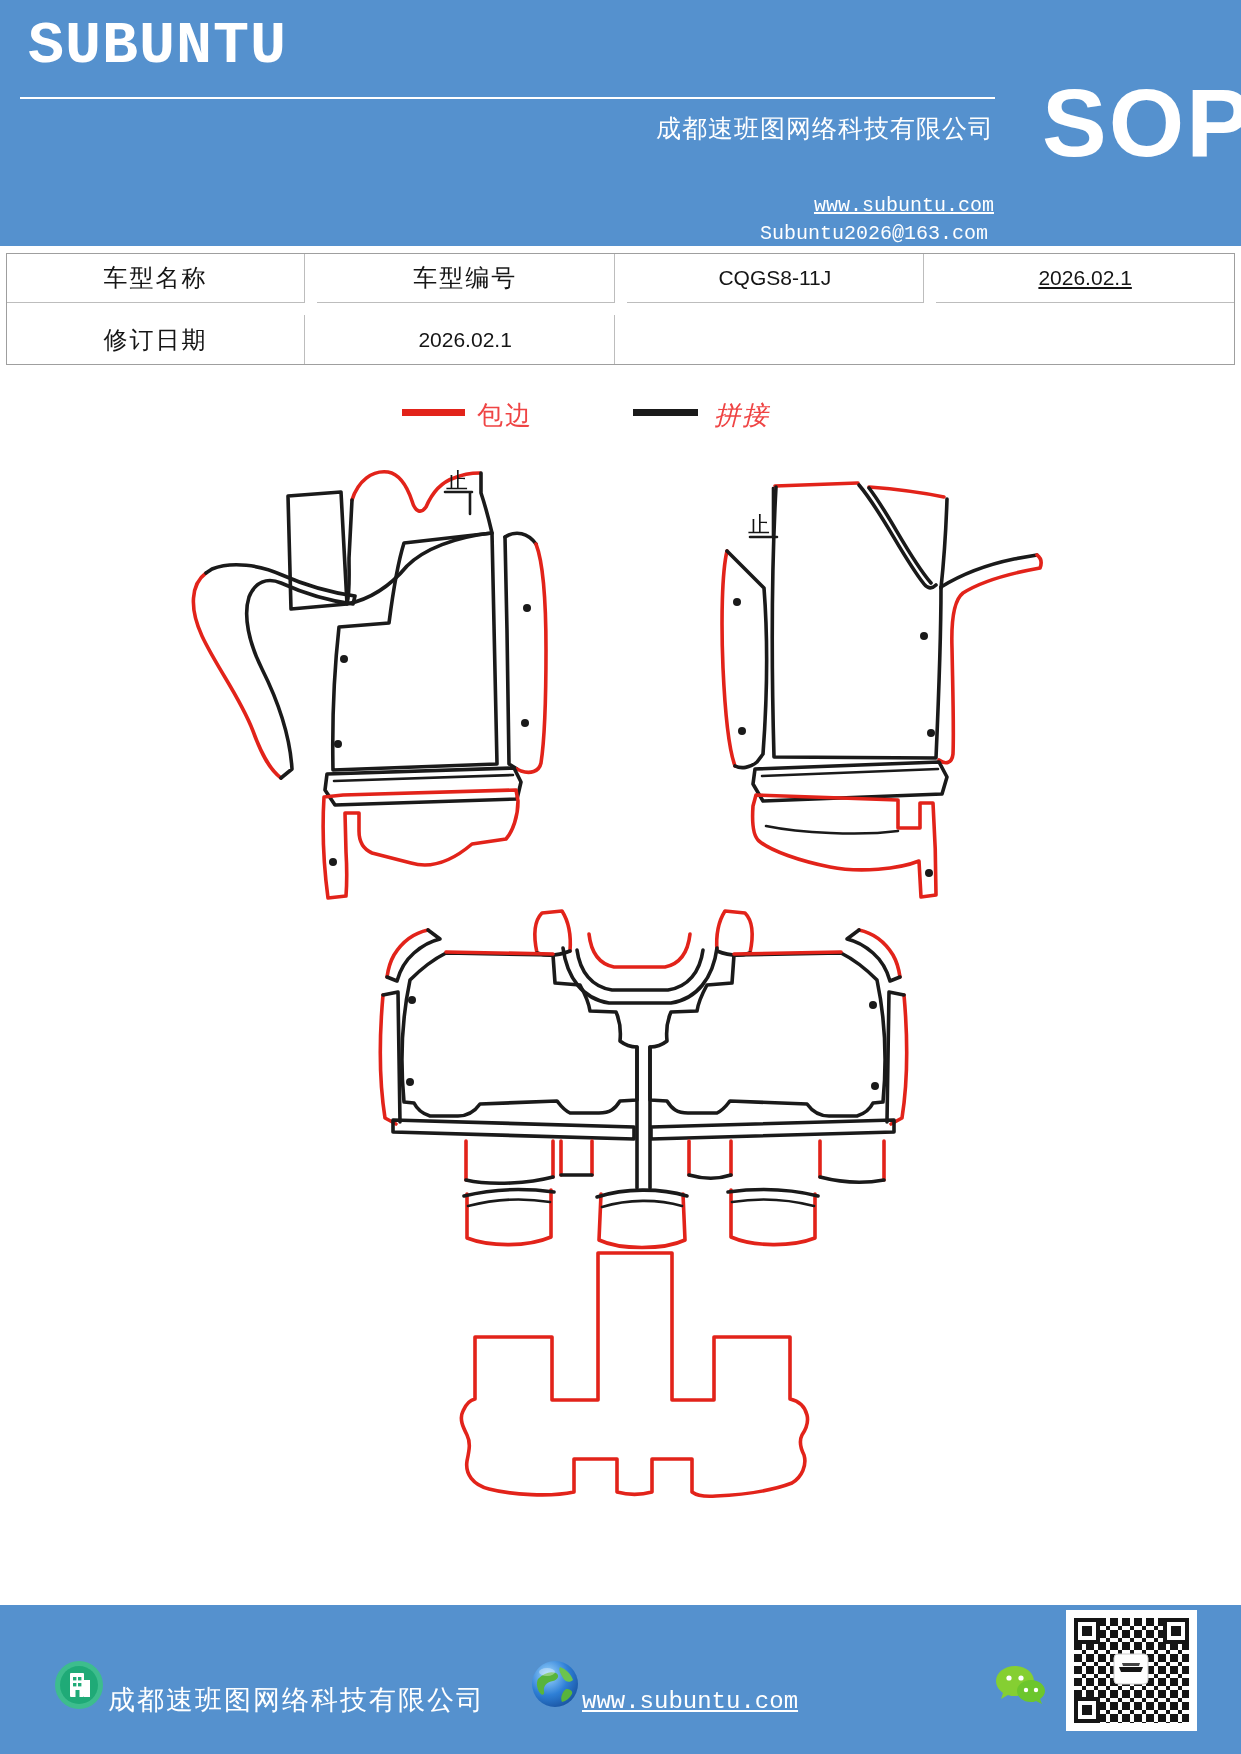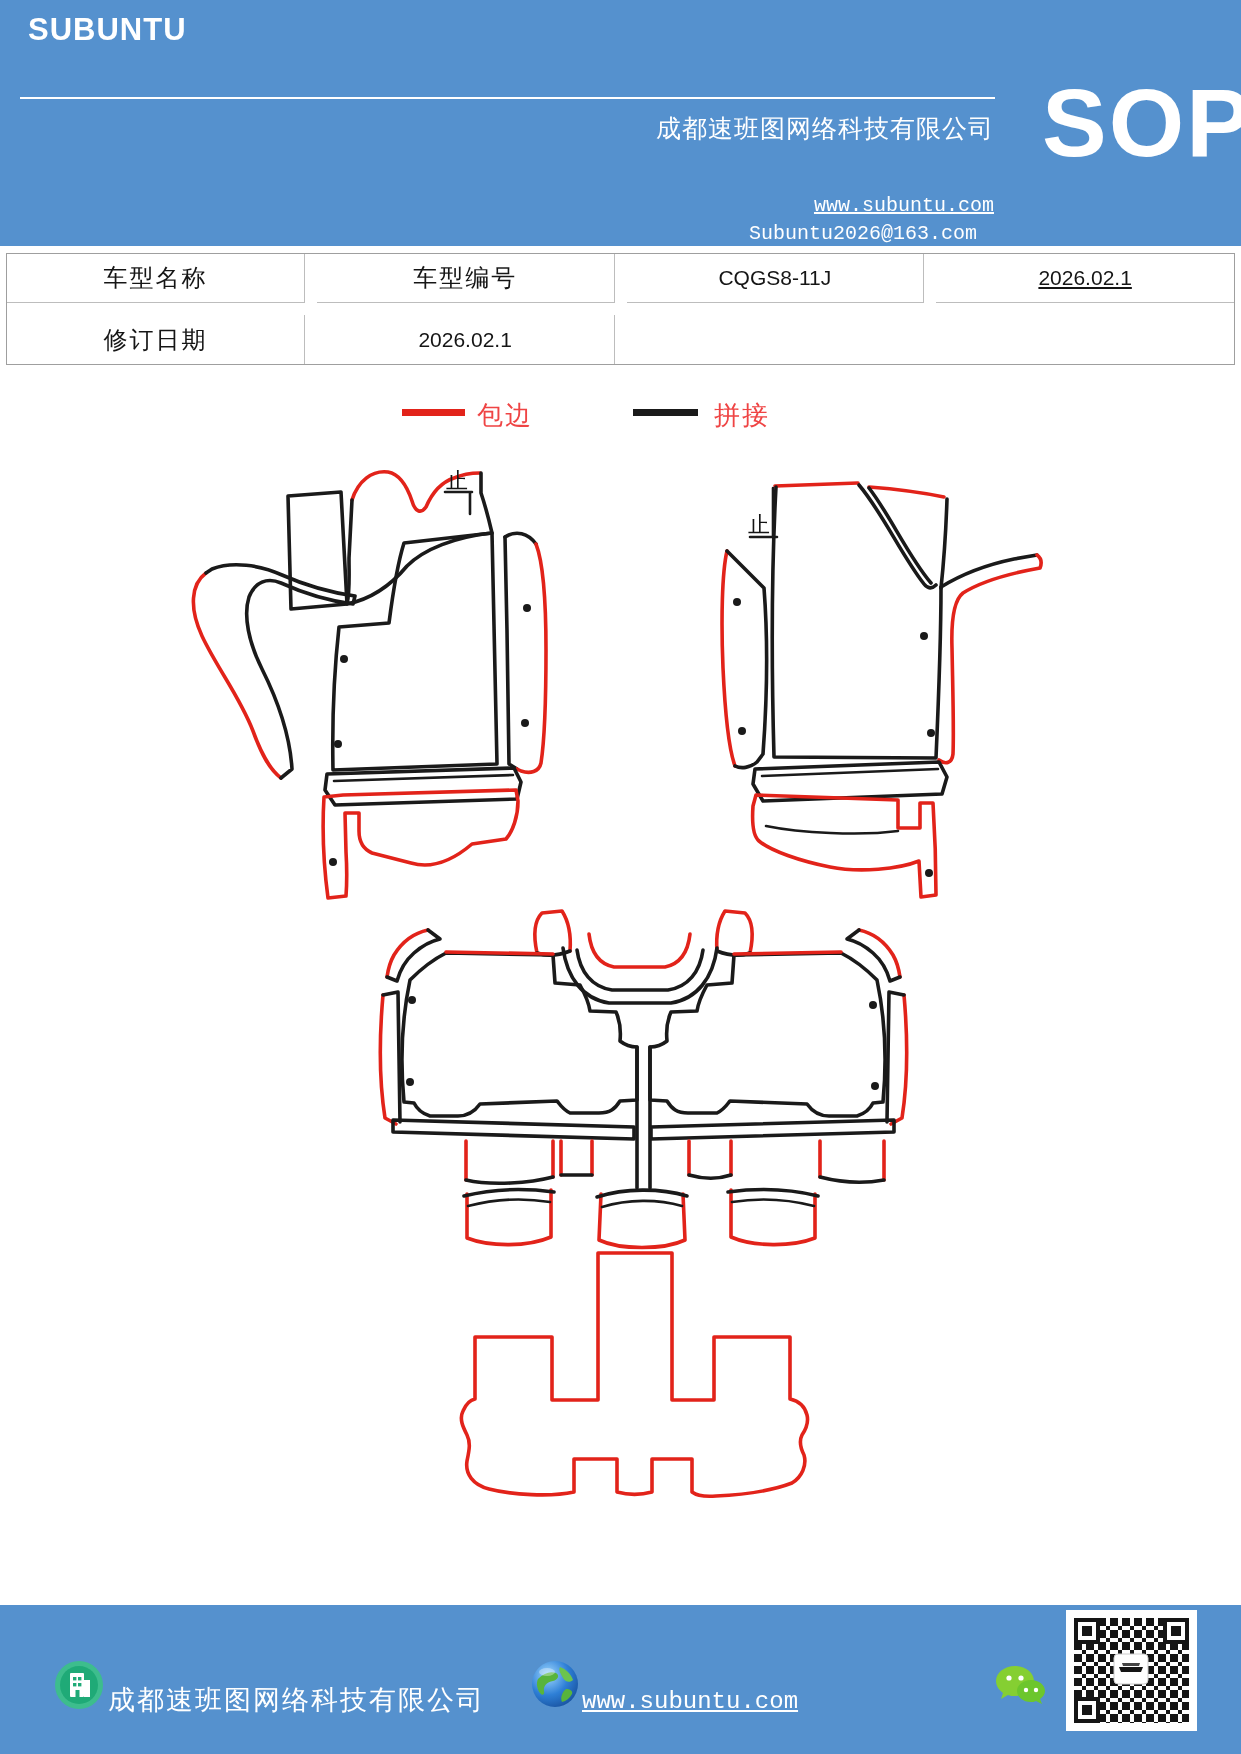--- a/index.html
+++ b/index.html
@@ -1,29 +1,29 @@
 <!DOCTYPE html>
 <html><head>
 <meta charset="utf-8">
 <style>
   html,body{margin:0;padding:0;background:#ffffff;}
   .page{position:relative;width:1241px;height:1754px;background:#ffffff;overflow:hidden;
         font-family:"Liberation Sans",sans-serif;}
   
   .hdr{position:absolute;left:0;top:0;width:1241px;height:246px;background:#5591ce;}
-  .logo{position:absolute;left:28px;top:12px;color:#fff;font-size:31px;font-weight:800;
-        letter-spacing:1px;font-family:Liberation Sans, sans-serif;}
+  .logo{position:absolute;left:28px;top:12px;color:#fff;font-size:60px;font-weight:800;
+        letter-spacing:1px;font-family:Liberation Mono, monospace;}
   .hdr-line{position:absolute;left:20px;top:97px;width:975px;height:2px;background:#ffffff;}
   .doc-title{position:absolute;left:28px;top:126px;color:#fff;font-size:37px;
         font-family:"Liberation Serif",serif;letter-spacing:2px;}
   .hdr-company{position:absolute;right:247px;top:112px;color:#fff;font-size:25px;
         font-family:"Liberation Serif",serif;letter-spacing:1px;}
   .hdr-site{position:absolute;right:247px;top:194px;color:#fff;font-size:20px;
         font-family:"Liberation Mono","DejaVu Sans Mono",monospace;text-decoration:underline;}
-  .hdr-mail{position:absolute;right:264px;top:222px;color:#fff;font-size:20px;
+  .hdr-mail{position:absolute;right:253px;top:222px;color:#fff;font-size:20px;
         font-family:"Liberation Mono","DejaVu Sans Mono",monospace;}
   .sop{position:absolute;left:1042px;top:74px;color:#fff;font-size:97px;font-weight:800;
         letter-spacing:2px;line-height:1;font-family:"Liberation Sans",sans-serif;}
   
   .tbl{position:absolute;left:6px;top:253px;width:1227px;height:110px;
        border:1px solid #9f9f9f;display:grid;grid-template-columns:repeat(4,1fr);
        grid-template-rows:1fr 1fr;background:#fff;gap:12px;}
   .tbl .cell{display:flex;align-items:center;justify-content:center;
        border-right:1px solid #bdbdbd;border-bottom:1px solid #bdbdbd;color:#151515;}
   .tbl .cell:nth-child(4n){border-right:none;text-decoration:underline;}
@@ -32,21 +32,21 @@
   .cell.valcn{font-family:"Liberation Serif",serif;font-size:22px;}
   .cell.val{font-family:"Liberation Sans",sans-serif;font-size:21px;}
   
   .legend{position:absolute;left:0;top:396px;width:1241px;height:40px;}
   .sw{position:absolute;top:13px;height:7px;}
   .sw.red{left:402px;width:63px;background:#e2231a;}
   .sw.blk{left:633px;width:65px;background:#1a1a1a;}
   .leglab{position:absolute;top:2px;font-size:26px;color:#ef4444;
           font-family:"Liberation Serif",serif;letter-spacing:2px;}
   .leglab.l1{left:477px;}
-  .leglab.l2{left:714px;}
+  .leglab.l2{left:714px;font-style:italic;}
   
   .diagram{position:absolute;left:0;top:0;width:1241px;height:1754px;}
   .diagram svg{display:block;}
   .k{stroke:#1a1a1a;stroke-width:3.6;fill:none;stroke-linecap:round;stroke-linejoin:round;}
   .r{stroke:#e2231a;stroke-width:3.6;fill:none;stroke-linecap:round;stroke-linejoin:round;}
   .thin{stroke-width:2.6;}
   .dot{fill:#1a1a1a;stroke:none;}
   .stoptxt{font-family:"Liberation Serif",serif;font-size:22px;fill:#141414;}
   
   .ftr{position:absolute;left:0;top:1605px;width:1241px;height:149px;background:#5591ce;}

